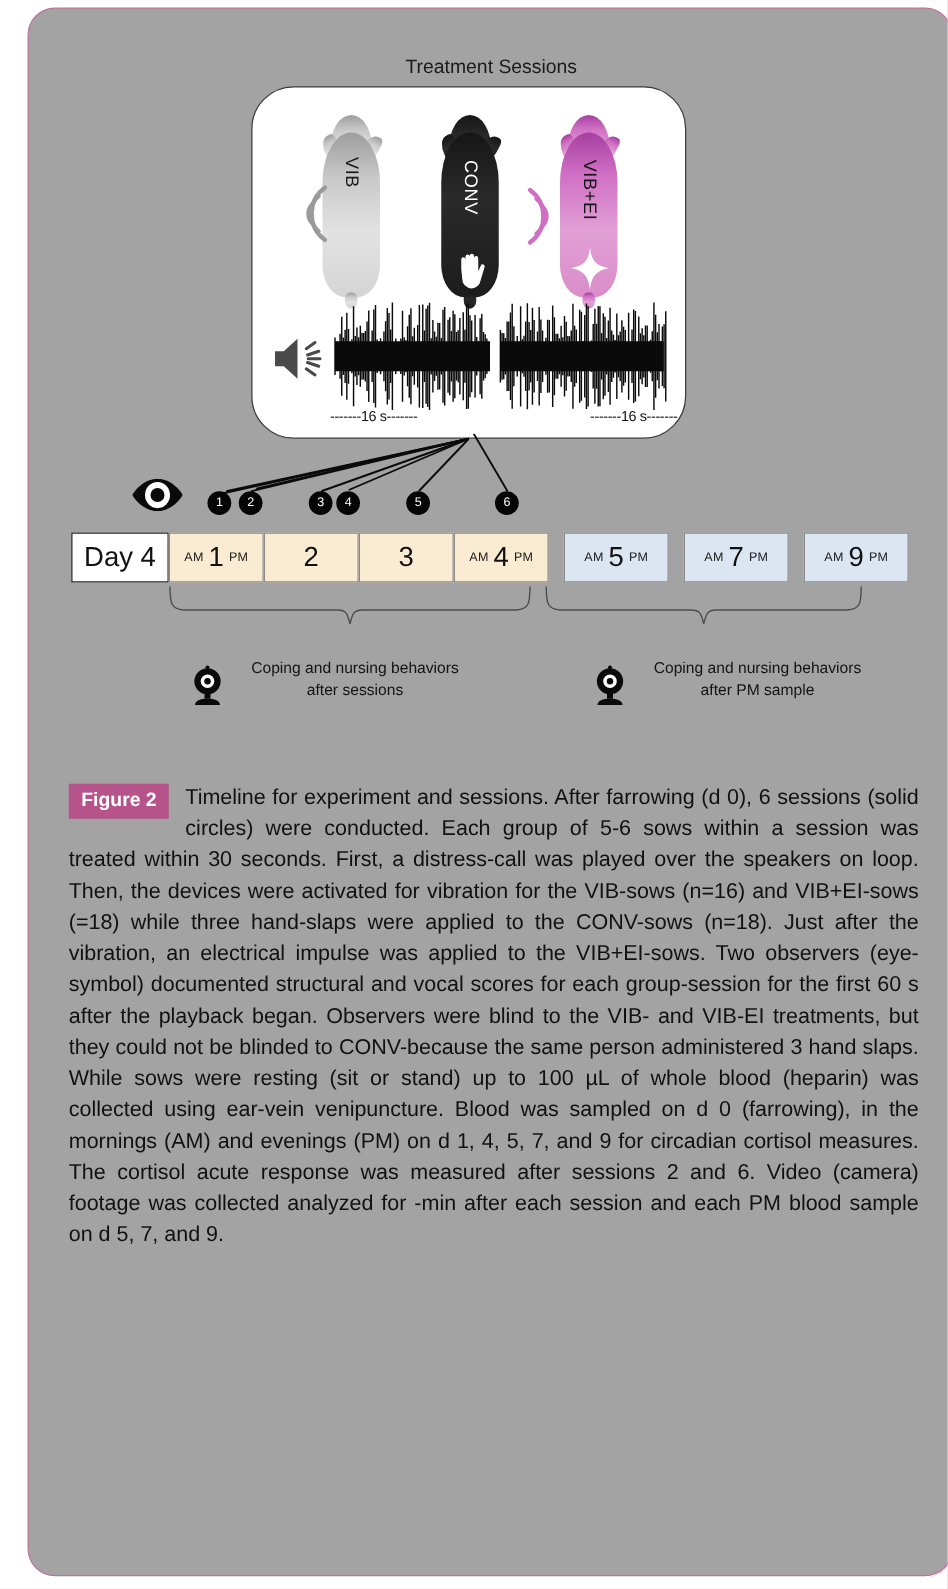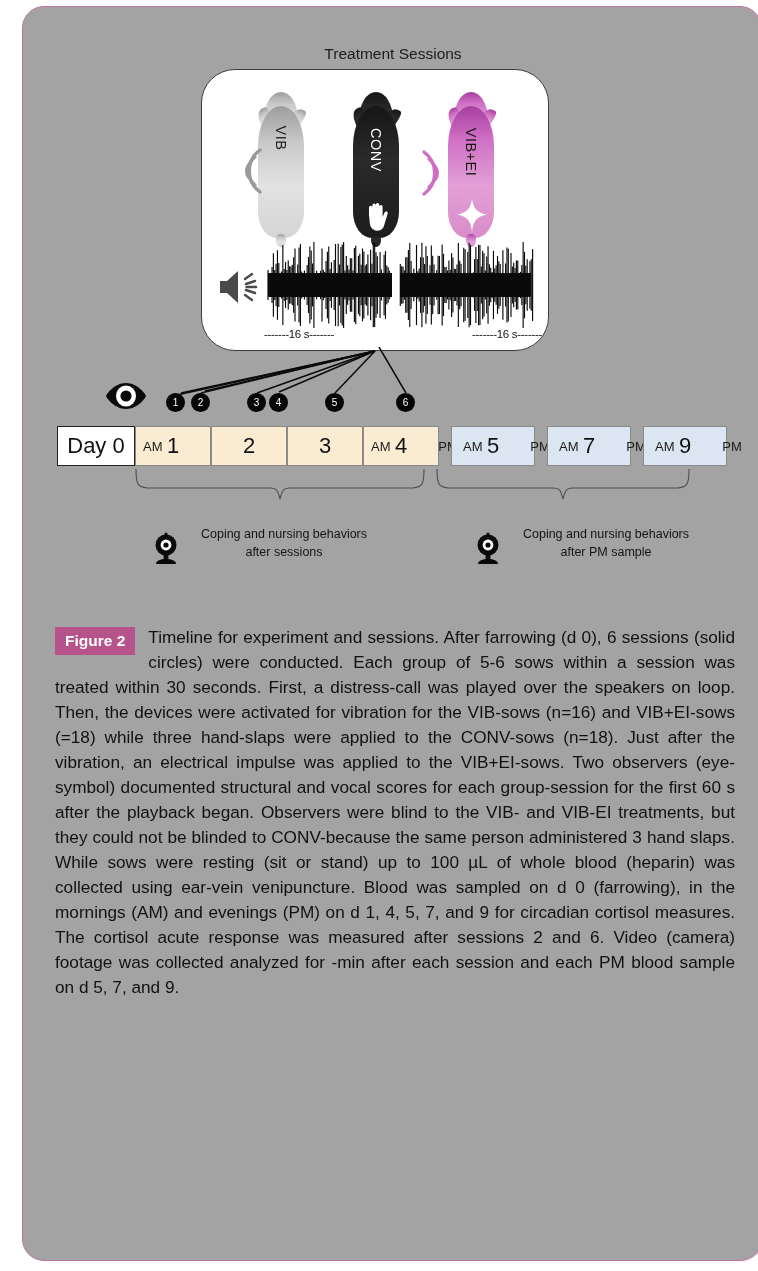--- a/index.html
+++ b/index.html
@@ -206,24 +206,23 @@
   .day-cell.day0 {
     background: #ffffff;
     width: 78px;
     border-color: #222;
     font-size: 21px;
     color: #111;
   }
   .day-cell.cream { background: #faecd2; }
   .day-cell.blue  { background: #dce6f2; }
   .day-cell .ampm {
-    font-size: 13px;
+    font-size: 10px;
     color: #1a1a1a;
     letter-spacing: 0.2px;
-    margin-left: 27px;
   }
   .day-cell .daynum {
     font-size: 22px;
     color: #111;
   }
   .gap { width: 12px; }
 
   
   #braces {
     position: absolute;
@@ -580,21 +579,21 @@
 
     <div class="session-circle" style="left:143px">1</div>
     <div class="session-circle" style="left:168px">2</div>
     <div class="session-circle" style="left:224px">3</div>
     <div class="session-circle" style="left:246px">4</div>
     <div class="session-circle" style="left:302px">5</div>
     <div class="session-circle" style="left:373px">6</div>
 
     <div id="timeline">
       <div class="day-cell day0" style="width:78px">
-        <span class="daynum">Day 0</span>
+        <span class="daynum">Day 4</span>
       </div>
       <div class="day-cell cream" style="width:76px">
         <span class="ampm">AM</span>
         <span class="daynum">1</span>
         <span class="ampm">PM</span>
       </div>
       <div class="day-cell cream" style="width:76px">
         <span class="daynum">2</span>
       </div>
       <div class="day-cell cream" style="width:76px">

